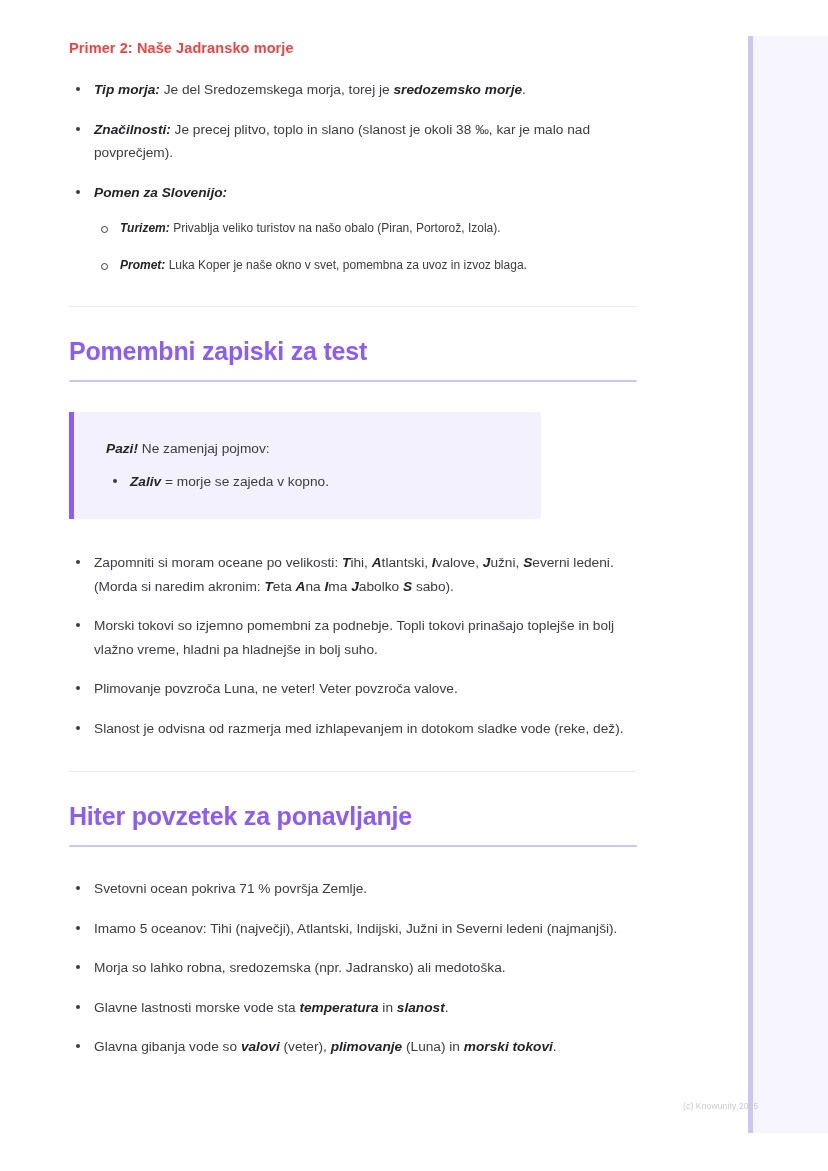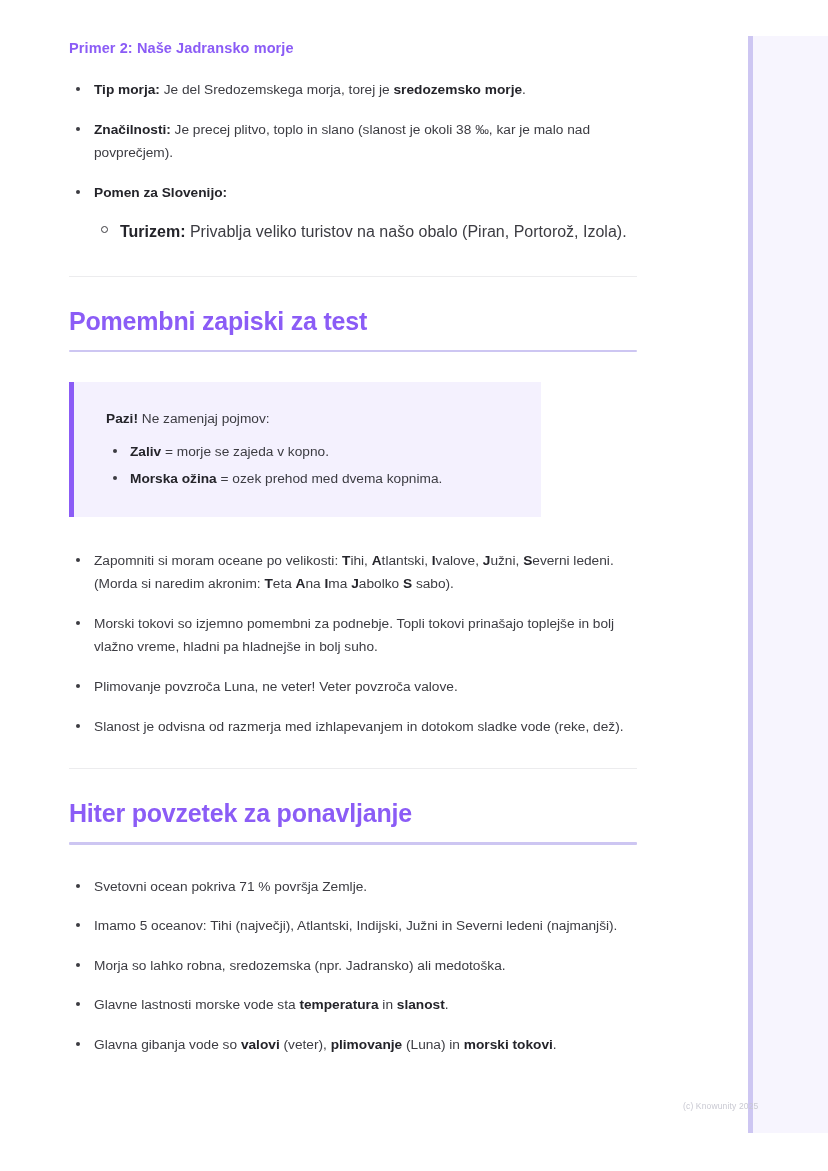--- a/index.html
+++ b/index.html
@@ -41,21 +41,21 @@
     left: 0;
     top: 0;
     width: 748px;
     height: 1171px;
     padding: 40px 110px 0 69px;
   }
 
   .sec-title {
     font-size: 14.5px;
     font-weight: bold;
-    color: #8b5cf6;
+    color: #ef4444;
     margin: 0 0 22px 0;
     letter-spacing: .1px;
   }
 
   ul.lvl1 {
     list-style: none;
     margin: 0;
     padding: 0;
   }
   ul.lvl1 > li {
@@ -79,37 +79,37 @@
 
   ul.lvl2 {
     list-style: none;
     margin: 14px 0 0 0;
     padding: 0;
   }
   ul.lvl2 > li {
     position: relative;
     padding-left: 26px;
     margin-bottom: 16px;
-    font-size: 16px;
+    font-size: 12px;
     line-height: 1.72;
   }
   ul.lvl2 > li:last-child { margin-bottom: 0; }
   ul.lvl2 > li::before {
     content: "";
     position: absolute;
     left: 7px;
     top: 8px;
     width: 5px;
     height: 5px;
     border-radius: 50%;
     border: 1.3px solid #3c3c42;
     background: transparent;
   }
 
-  b, strong { font-weight: bold; color: #24242a; }
+  b, strong { font-weight: bold; color: #24242a; font-style: italic; }
 
   hr.rule {
     border: 0;
     border-top: 1.5px solid #ececee;
     margin: 30px 0 30px 0;
     width: 568px;
   }
 
   h2.heading {
     font-size: 25px;
@@ -140,21 +140,21 @@
     margin: 0 0 6px 0;
   }
   ul.callout-list {
     list-style: none;
     margin: 10px 0 0 0;
     padding: 0;
   }
   ul.callout-list > li {
     position: relative;
     padding-left: 24px;
-    margin-bottom: 4px;
+    margin-bottom: 16px;
     font-size: 13.7px;
     line-height: 1.7;
   }
   ul.callout-list > li:last-child { margin-bottom: 0; }
   ul.callout-list > li::before {
     content: "";
     position: absolute;
     left: 7px;
     top: 9px;
     width: 4px;
@@ -184,37 +184,37 @@
 <div id="page">
 
   <div>
     <p class="sec-title">Primer 2: Naše Jadransko morje</p>
 
     <ul class="lvl1">
         <li><b>Tip morja:</b><span> Je del Sredozemskega morja, torej je </span><b>sredozemsko morje</b><span>.</span></li>
         <li><b>Značilnosti:</b><span> Je precej plitvo, toplo in slano (slanost je okoli 38 ‰, kar je malo nad povprečjem).</span></li>
         <li><b>Pomen za Slovenijo:</b><ul class="lvl2">
             <li><b>Turizem:</b><span> Privablja veliko turistov na našo obalo (Piran, Portorož, Izola).</span></li>
+            <li><b>Promet:</b><span> Luka Koper je naše okno v svet, pomembna za uvoz in izvoz blaga.</span></li>
           </ul></li>
       </ul>
   </div>
 
   <hr class="rule">
 
   <div>
     <h2 class="heading">Pomembni zapiski za test</h2>
     <div class="heading-underline"></div>
 
     <div class="callout">
       <p class="callout-lead">
         <b>Pazi!</b><span> Ne zamenjaj pojmov:</span>
       </p>
       <ul class="callout-list">
           <li><b>Zaliv</b><span> = morje se zajeda v kopno.</span></li>
-          <li><b>Morska ožina</b><span> = ozek prehod med dvema kopnima.</span></li>
         </ul>
     </div>
 
     <ul class="lvl1">
         <li><span>Zapomniti si moram oceane po velikosti: </span><b>T</b><span>ihi, </span><b>A</b><span>tlantski, </span><b>I</b><span>valove, </span><b>J</b><span>užni, </span><b>S</b><span>everni ledeni. (Morda si naredim akronim: </span><b>T</b><span>eta </span><b>A</b><span>na </span><b>I</b><span>ma </span><b>J</b><span>abolko </span><b>S</b><span> sabo).</span></li>
         <li><span>Morski tokovi so izjemno pomembni za podnebje. Topli tokovi prinašajo toplejše in bolj vlažno vreme, hladni pa hladnejše in bolj suho.</span></li>
         <li><span>Plimovanje povzroča Luna, ne veter! Veter povzroča valove.</span></li>
         <li><span>Slanost je odvisna od razmerja med izhlapevanjem in dotokom sladke vode (reke, dež).</span></li>
       </ul>
   </div>

